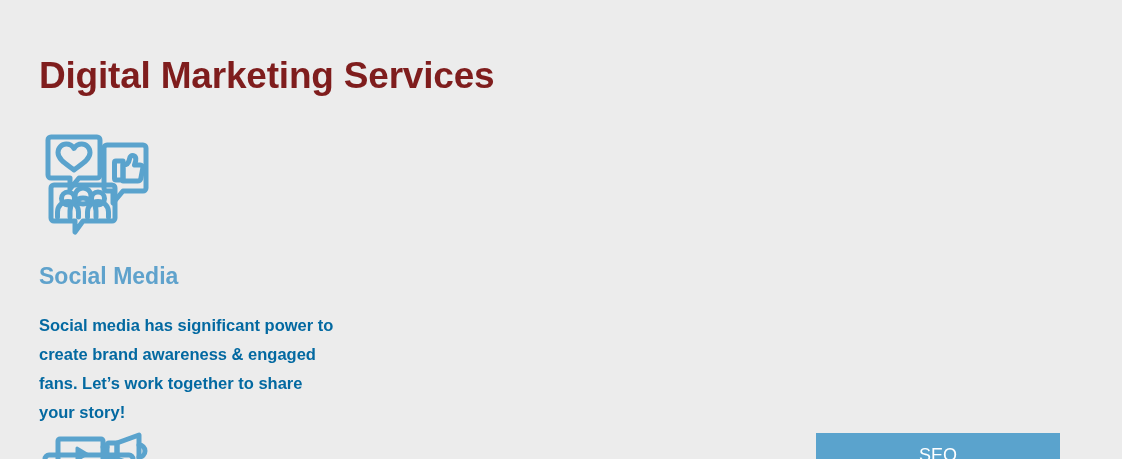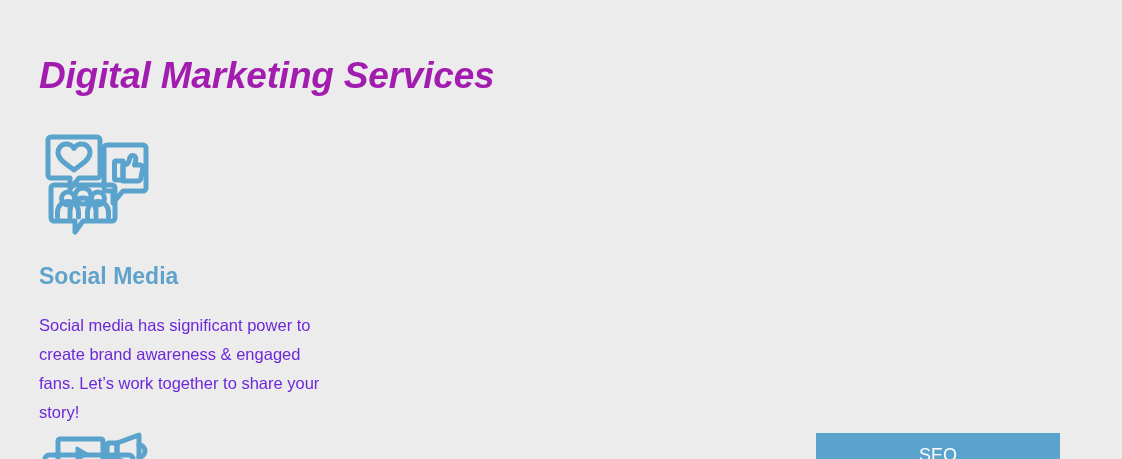--- a/index.html
+++ b/index.html
@@ -23,24 +23,23 @@
     box-sizing: border-box;
   }
 
   .page-title {
     position: absolute;
     left: 39px;
     top: 27px;
     font-size: 37px;
     line-height: 48px;
     font-weight: bold;
-    color: #a21caf;
+    color: #7f1d1d;
     letter-spacing: -0.2px;
     white-space: nowrap;
-    font-style: italic;
   }
 
   .columns {
     position: absolute;
     left: 0;
     top: 125px;
     width: 1122px;
     display: flex;
     flex-direction: column;
     align-items: flex-start;
@@ -71,22 +70,22 @@
     white-space: nowrap;
     margin-top: 24px;
   }
 
   .svc-body {
     margin: 0;
     padding: 0;
     margin-top: 20px;
     font-size: 16.5px;
     line-height: 29px;
-    color: #6d28d9;
-    font-weight: normal;
+    color: #0369a1;
+    font-weight: bold;
   }
 
   .cta-wrap {
     position: absolute;
     left: 816px;
     top: 433px;
     width: 244px;
     height: 44px;
   }
   .cta-button {

